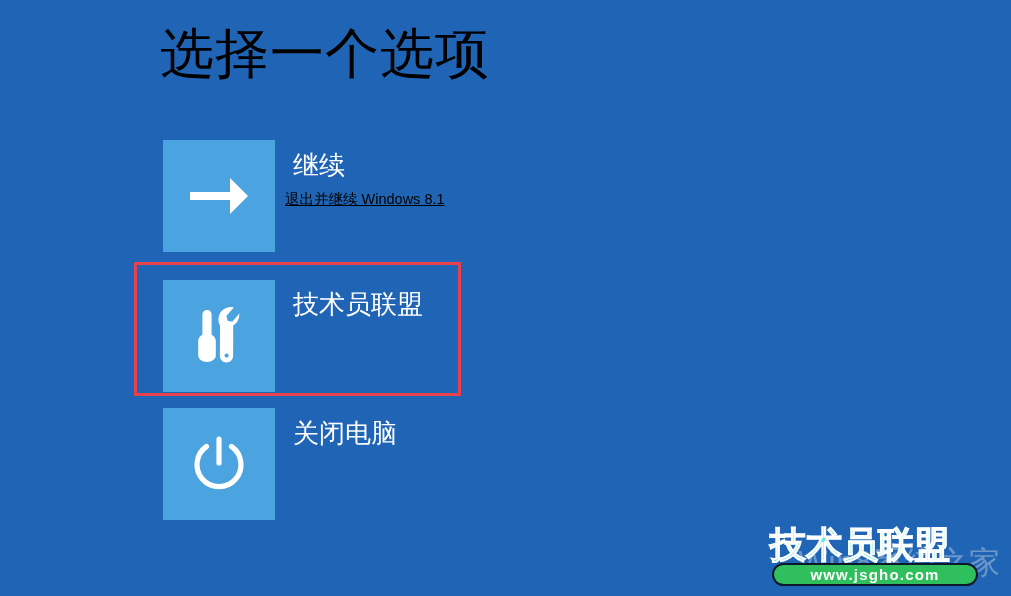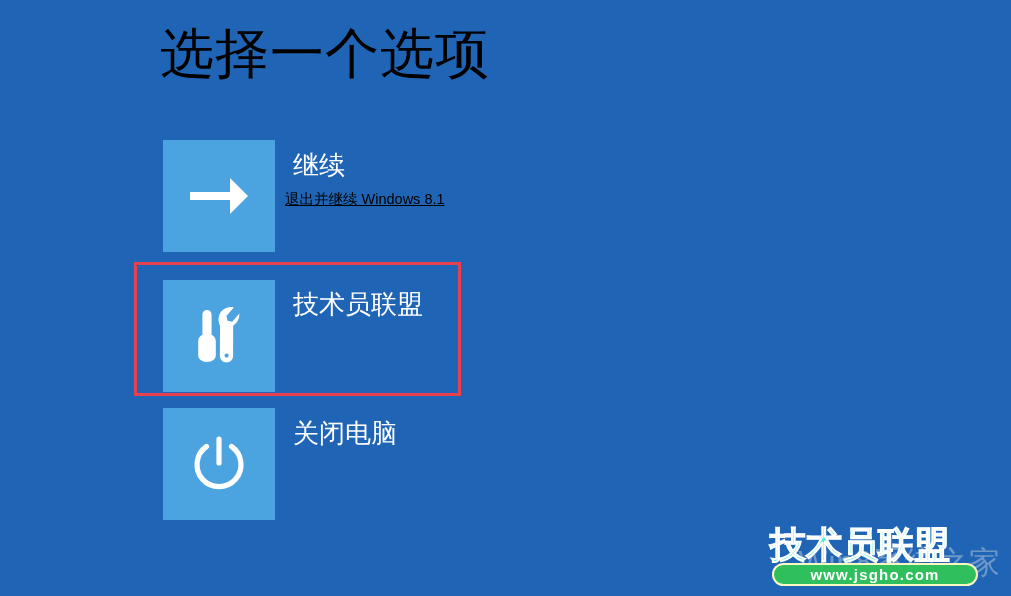--- a/index.html
+++ b/index.html
@@ -145,21 +145,21 @@
     -webkit-text-stroke: 1px #ffffff;
     white-space: nowrap;
   }
   #watermark-url-pill {
     position: absolute;
     left: 2px;
     top: 36px;
     width: 206px;
     height: 23px;
     background: #2fbf5d;
-    border: 2px solid #fef9c3;
+    border: 2px solid #0f172a;
     border-radius: 12px;
     box-sizing: border-box;
     display: flex;
     align-items: center;
     justify-content: center;
   }
   #watermark-url {
     font-size: 15px;
     font-weight: 700;
     color: #ffffff;

